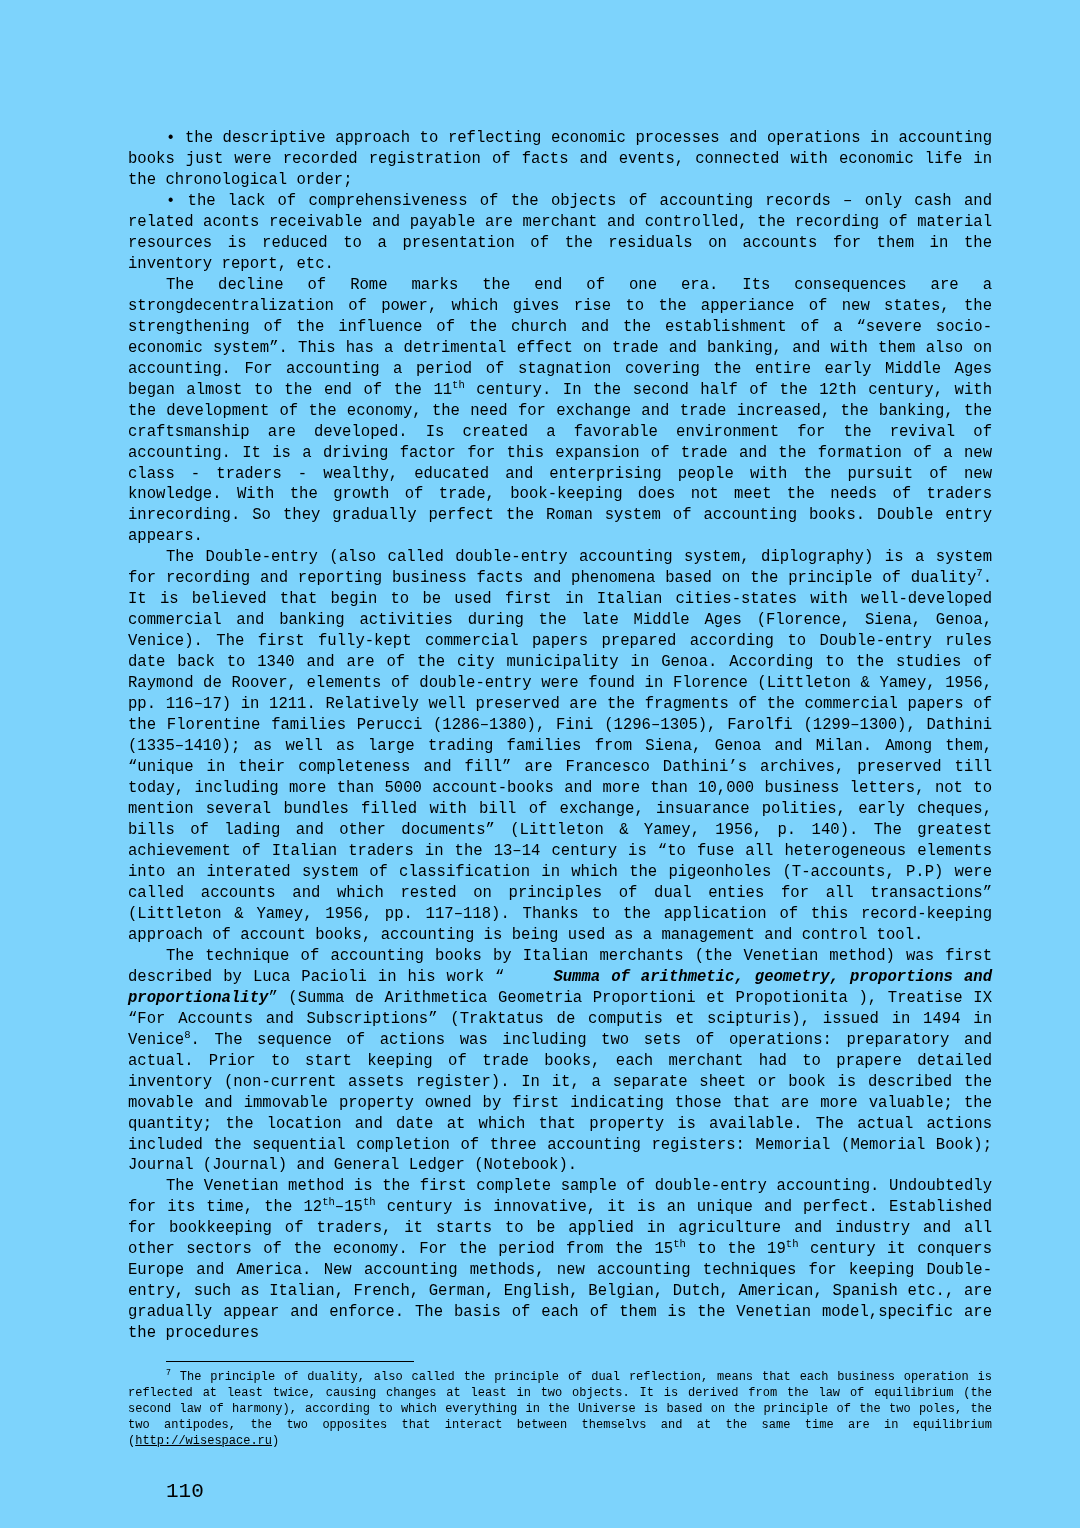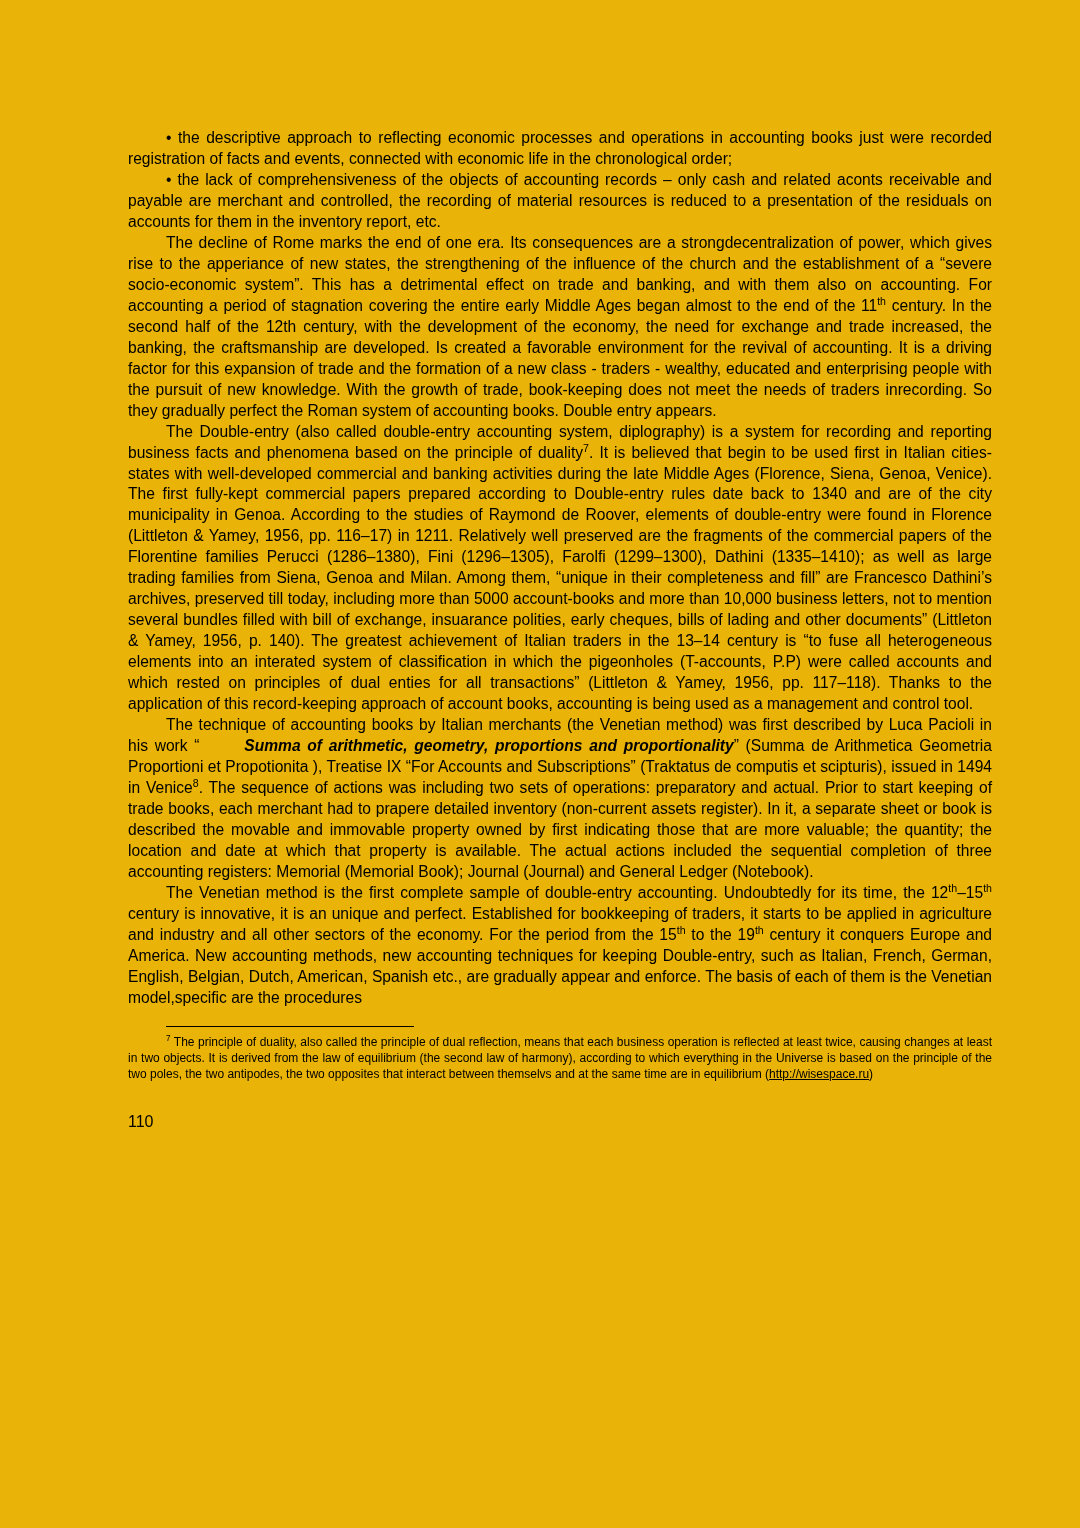--- a/index.html
+++ b/index.html
@@ -4,25 +4,25 @@
 <style>
   html, body {
     margin: 0;
     padding: 0;
     background: #ffffff;
   }
   .page {
     width: 1080px;
     height: 1528px;
     margin: 0 auto;
-    background: #eab308;
+    background: #7dd3fc;
     position: relative;
     box-sizing: border-box;
     padding: 128px 88px 0 128px;
-    font-family: Liberation Sans, sans-serif;
+    font-family: Liberation Mono, monospace;
     color: #000000;
   }
   .body-text {
     font-size: 15.6px;
     line-height: 1.345;
     text-align: justify;
     text-justify: inter-word;
   }
   .body-text p {
     margin: 0;
@@ -58,21 +58,22 @@
     text-indent: 38px;
   }
   .footnote + .footnote {
     margin-top: 1px;
   }
   .link {
     text-decoration: underline;
   }
   .page-number {
     margin-top: 30px;
-    font-size: 16px;
+    margin-left: 38px;
+    font-size: 21px;
   }
 </style>
 </head>
 <body>
 
 <div class="page">
 
   <div class="body-text">
 
     <p class="bullet">• the descriptive approach to reflecting economic processes and operations in accounting books just were recorded registration of facts and events, connected with economic life in the chronological order;</p>

